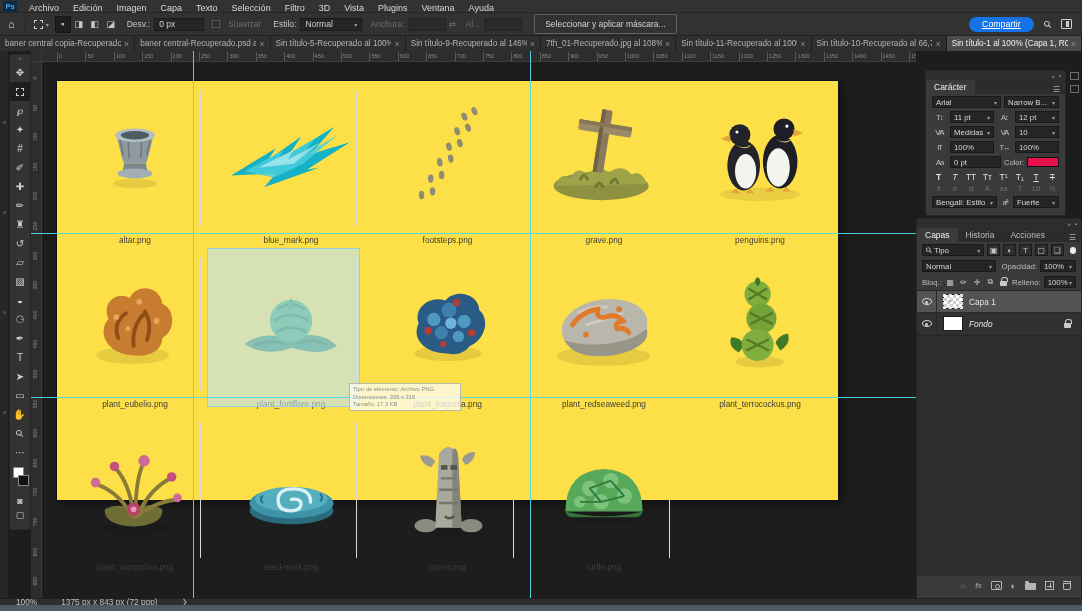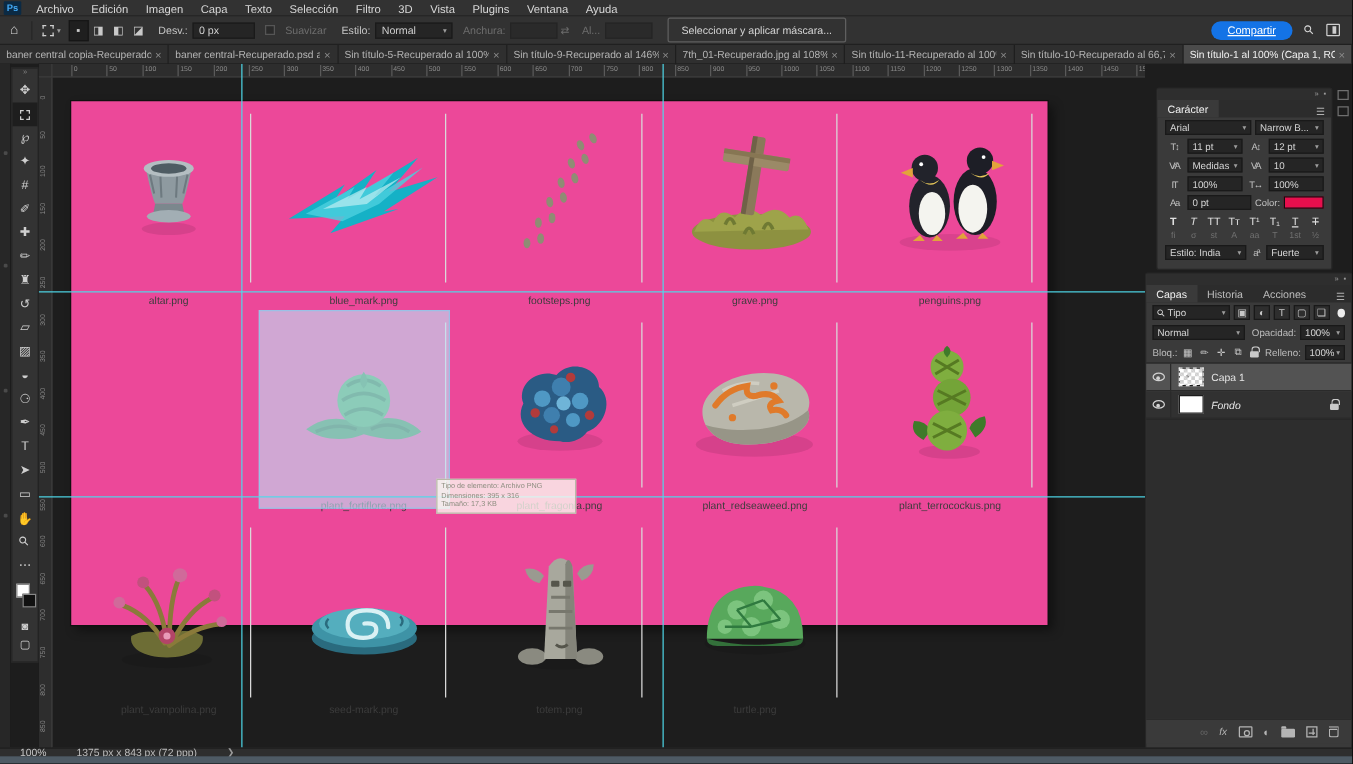--- a/index.html
+++ b/index.html
@@ -59,21 +59,21 @@
   #bg-swatch{position:absolute;left:8px;top:11px;width:11px;height:11px;background:#111;border:1px solid #888;}
   .tool.small{height:14px;font-size:9px;}
 
   
   #viewport{position:absolute;left:31px;top:0;width:885px;height:547px;background:var(--bg);overflow:hidden;}
   #h-ruler{position:absolute;left:0;top:0;width:885px;height:11px;background:#2d2d2d;border-bottom:1px solid #3c3c3c;z-index:5;}
   #v-ruler{position:absolute;left:0;top:11px;width:11px;height:536px;background:#2d2d2d;border-right:1px solid #3c3c3c;z-index:5;}
   #ruler-corner{position:absolute;left:0;top:0;width:11px;height:11px;background:#2d2d2d;z-index:6;border-right:1px solid #3c3c3c;border-bottom:1px solid #3c3c3c;}
   .hr-label{position:absolute;top:1px;font-size:5.5px;color:#8a8a8a;border-left:1px solid #5a5a5a;padding-left:1px;height:9px;line-height:8px;}
   .vr-label{position:absolute;left:-3px;font-size:5.5px;color:#8a8a8a;transform:rotate(-90deg);width:14px;text-align:center;}
-  #artboard{position:absolute;left:26px;top:30px;width:781px;height:419px;background:#ec4899;box-shadow:0 0 0 1px #101010, 4px 4px 8px rgba(0,0,0,.45);z-index:1;}
+  #artboard{position:absolute;left:26px;top:30px;width:781px;height:419px;background:#fde047;box-shadow:0 0 0 1px #101010, 4px 4px 8px rgba(0,0,0,.45);z-index:1;}
   .cell{position:absolute;}
   .cell::after{content:'';position:absolute;right:12px;top:10px;bottom:22px;width:1px;background:#d9d9d9;}
   .cell.empty::after{display:none;}
   .cell-label{position:absolute;bottom:3px;left:0;right:0;text-align:center;font-size:8.3px;color:#3c3c3c;}
   .art{position:absolute;left:50%;top:calc(50% - 9px);transform:translate(-50%,-50%);}
   #sel-overlay{position:absolute;left:176px;top:197px;width:153px;height:159px;background:rgba(190,226,247,.62);border:1px solid rgba(140,200,235,.8);z-index:2;}
   .guide-v{position:absolute;top:0;bottom:0;width:1px;background:var(--guide);z-index:7;opacity:.95;}
   .guide-h{position:absolute;left:0;right:0;height:1px;background:var(--guide);z-index:7;opacity:.95;}
   #tooltip{position:absolute;left:318px;top:332px;width:112px;height:28px;background:rgba(252,252,242,.78);border:1px solid #b9b9a8;z-index:8;padding:2px 3px;}
   #tooltip div{font-size:5.8px;color:#8e8e80;line-height:7.5px;white-space:nowrap;}
@@ -362,20 +362,32 @@
                 <path d="M30 86 l-6 5 10 0 z M44 86 l-4 5 9 0 z" fill="#e2a33b"></path>
                 <ellipse cx="76" cy="58" rx="18" ry="28" fill="#1d1e26"></ellipse>
                 <ellipse cx="74" cy="64" rx="12" ry="20" fill="#f4f4ef"></ellipse>
                 <circle cx="80" cy="24" r="11" fill="#1d1e26"></circle>
                 <path d="M90 24 l10 4 -10 4 z" fill="#e2a33b"></path>
                 <path d="M72 34 q8 6 16 0 q-6 8 -16 0z" fill="#e8c95a"></path>
                 <circle cx="83" cy="21" r="1.6" fill="#fff"></circle>
                 <path d="M66 84 l-6 5 10 0 z M82 84 l-4 5 9 0 z" fill="#e2a33b"></path>
               </svg></span>
             <span class="cell-label">penguins.png</span>
+          </div>
+          <div class="cell" style="left: 0px; top: 167px; width: 156px; height: 164px;">
+            <span class="art"><svg width="110" height="96" viewBox="0 0 115 100">
+                <ellipse cx="55" cy="88" rx="38" ry="9" fill="rgba(0,0,0,0.09)"></ellipse>
+                <path d="M55 88 C26 86 18 62 30 50 C22 34 38 20 52 28 C60 12 84 16 86 34 C100 40 100 62 86 70 C86 84 70 90 55 88 Z" fill="#c87c2f"></path>
+                <path d="M40 70 q-6 -16 8 -26 M56 78 q-2 -22 12 -34 M70 72 q6 -16 -2 -30" stroke="#8f4e17" stroke-width="4" fill="none" stroke-linecap="round"></path>
+                <circle cx="38" cy="48" r="3" fill="#e8a85c"></circle>
+                <circle cx="62" cy="32" r="3" fill="#e8a85c"></circle>
+                <circle cx="80" cy="52" r="3" fill="#e8a85c"></circle>
+                <circle cx="50" cy="60" r="2.5" fill="#e8a85c"></circle>
+              </svg></span>
+            <span class="cell-label">plant_eubelio.png</span>
           </div>
           <div class="cell" style="left: 156px; top: 167px; width: 156px; height: 164px;">
             <span class="art"><svg width="116" height="96" viewBox="0 0 120 100">
                 <path d="M12 76 C28 64 44 66 58 72 C74 64 94 64 108 78 C92 88 76 84 60 80 C46 86 26 86 12 76 Z" fill="#2f8c45"></path>
                 <path d="M20 78 q18 -8 34 -2 M66 76 q16 -8 32 2" stroke="#1d6d33" stroke-width="3" fill="none"></path>
                 <circle cx="60" cy="52" r="22" fill="#3aa855"></circle>
                 <path d="M46 40 q14 -10 28 0 M42 52 q18 -12 36 0 M44 64 q16 -10 32 0" stroke="#1f7a38" stroke-width="3" fill="none"></path>
                 <path d="M60 28 q-6 8 0 14 q6 -6 0 -14z" fill="#2a9147"></path>
               </svg></span>
             <span class="cell-label">plant_fortiflore.png</span>
@@ -616,21 +628,21 @@
         <span class="fb dimrow">σ</span>
         <span class="fb dimrow">st</span>
         <span class="fb dimrow">A</span>
         <span class="fb dimrow">aa</span>
         <span class="fb dimrow">T</span>
         <span class="fb dimrow">1st</span>
         <span class="fb dimrow">½</span>
       </div>
       <div class="cp-row" style="padding-top:3px">
         <span class="sel" style="flex:1.5">
-            <span>Estilo: India</span>
+            <span>Bengali: Estilo</span>
             <span class="caret">▾</span>
           </span>
         <span class="ci" style="width:10px">aª</span>
         <span class="sel" style="flex:1">
             <span>Fuerte</span>
             <span class="caret">▾</span>
           </span>
       </div>
     </div>
 

